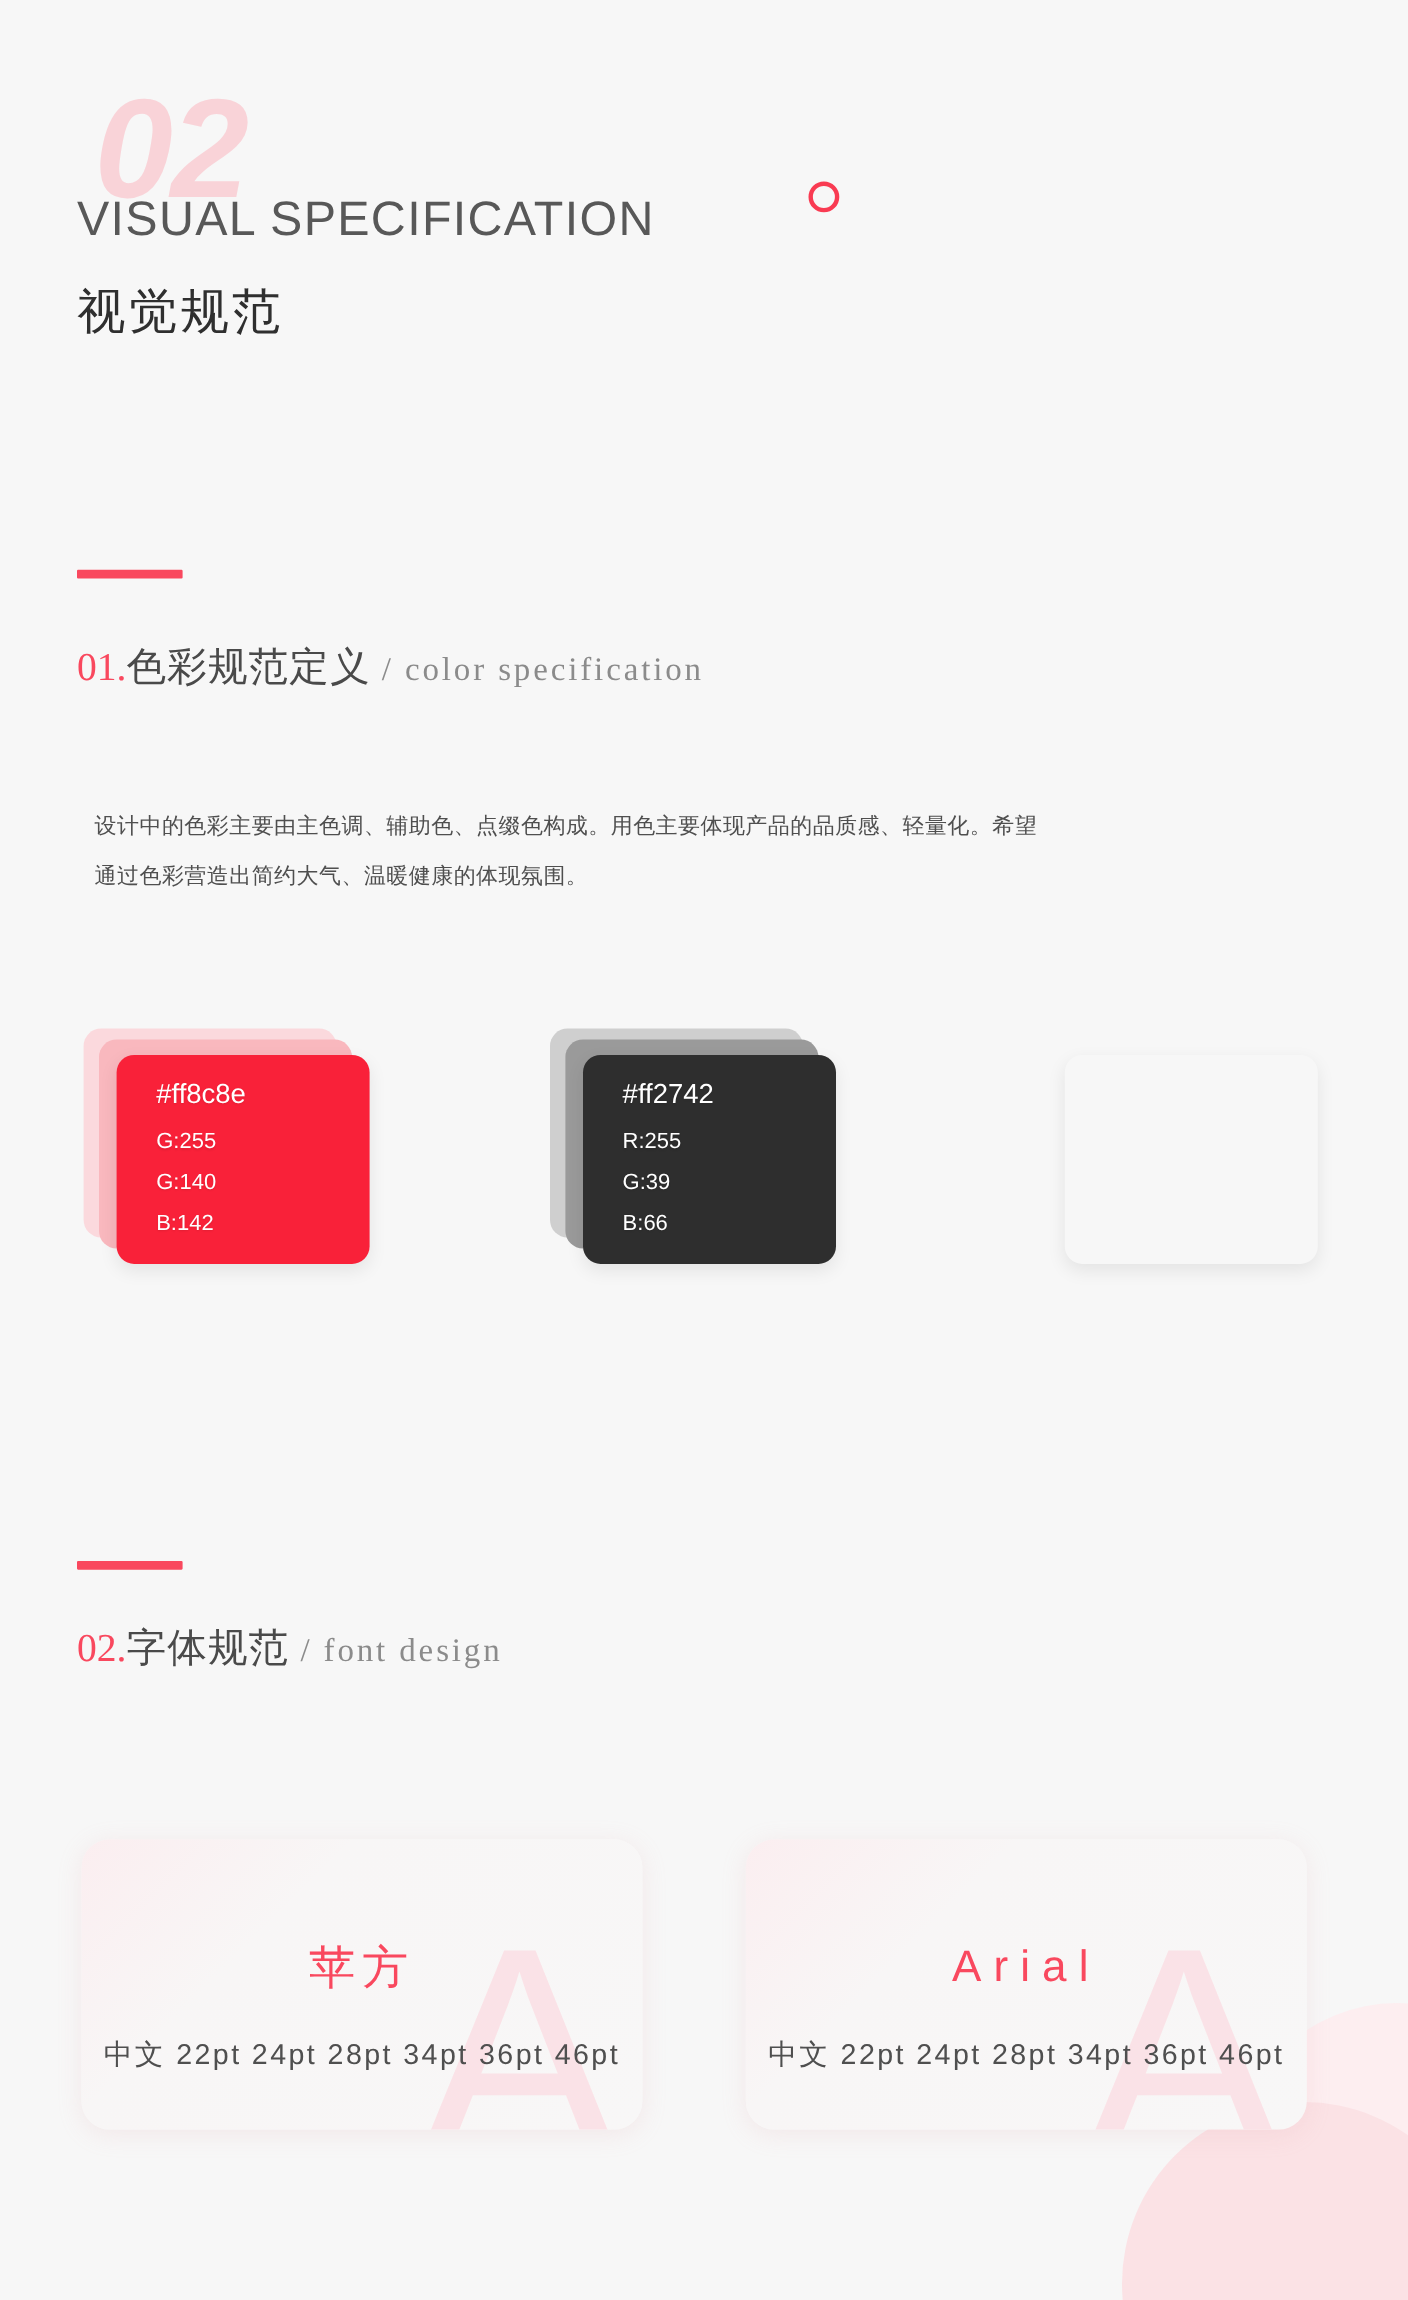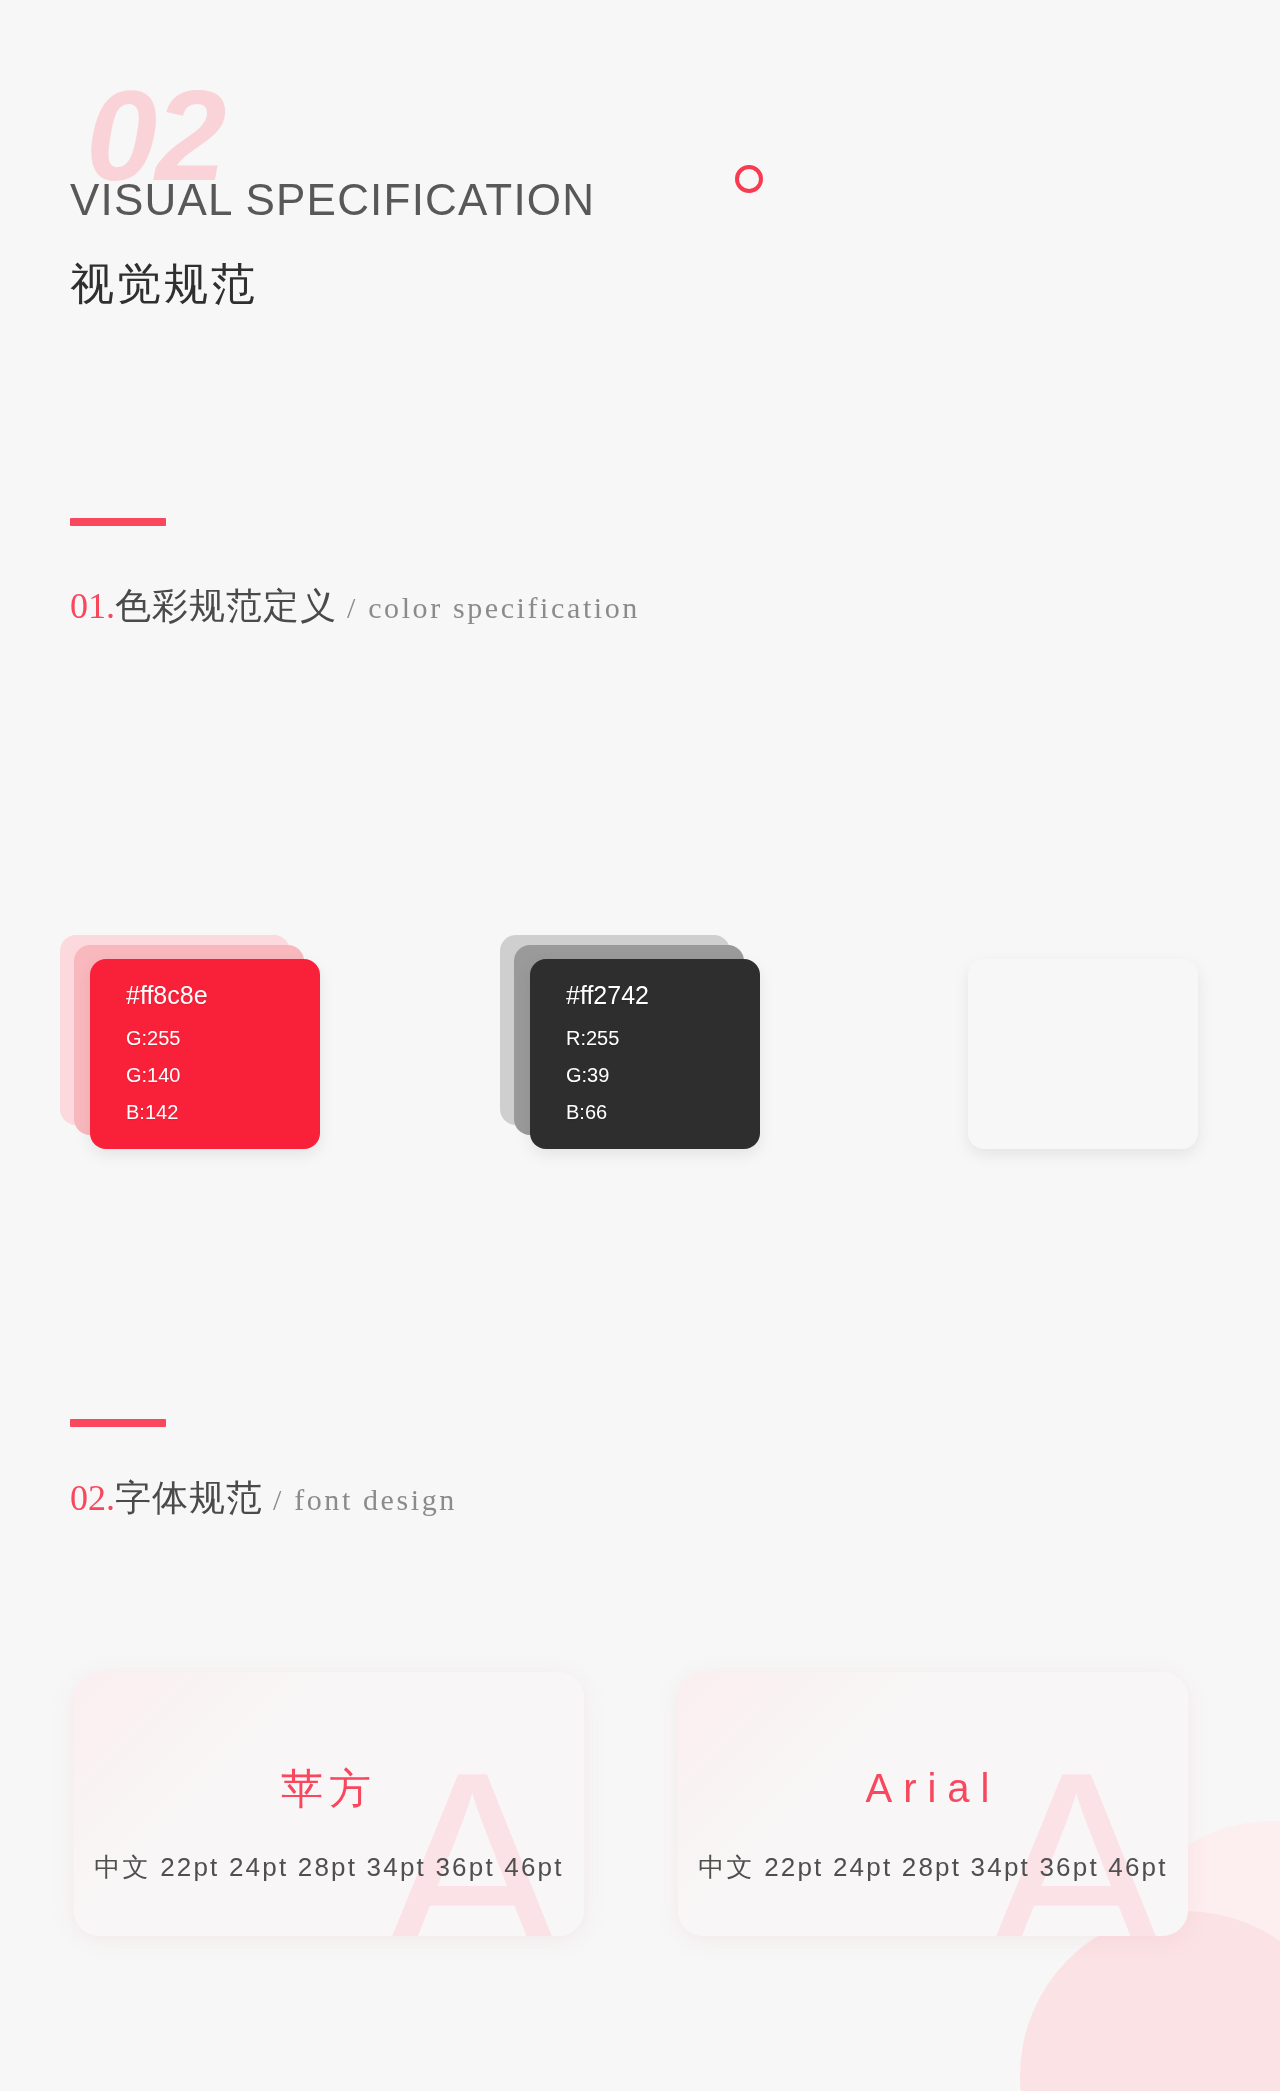--- a/index.html
+++ b/index.html
@@ -126,24 +126,28 @@
     <div class="title-en">VISUAL SPECIFICATION</div>
     <div class="title-dot" style="border-color: rgb(249, 59, 82);"></div>
     <div class="title-cn">视觉规范</div>
   </div>
 
   <div class="sec-bar" style="left: 70px; top: 518px; background: rgb(249, 72, 94);"></div>
   <div class="sec-head" style="left:70px;top:588px;">
     <span class="sec-num" style="color: rgb(249, 72, 94);">01.</span><span class="sec-cn">色彩规范定义</span><span class="sec-en"> / </span><span class="sec-en">color specification</span>
   </div>
 
+  <div class="para">
+    <div>设计中的色彩主要由主色调、辅助色、点缀色构成。用色主要体现产品的品质感、轻量化。希望</div>
+    <div>通过色彩营造出简约大气、温暖健康的体现氛围。</div>
+  </div>
 
   <div class="swatch-row">
 
-    <div class="swatch" style="left:0px;">
+    <div class="swatch" style="left:16px;">
       <div class="sw-l3" style="background: rgb(251, 217, 221);"></div>
       <div class="sw-l2" style="background: rgb(249, 184, 190);"></div>
       <div class="sw-l1" style="background: rgb(249, 33, 57);"></div>
       <div class="sw-text">
         <div class="sw-hex">#ff8c8e</div>
         <div class="sw-ch">G:255</div>
         <div class="sw-ch">G:140</div>
         <div class="sw-ch">B:142</div>
       </div>
     </div>

